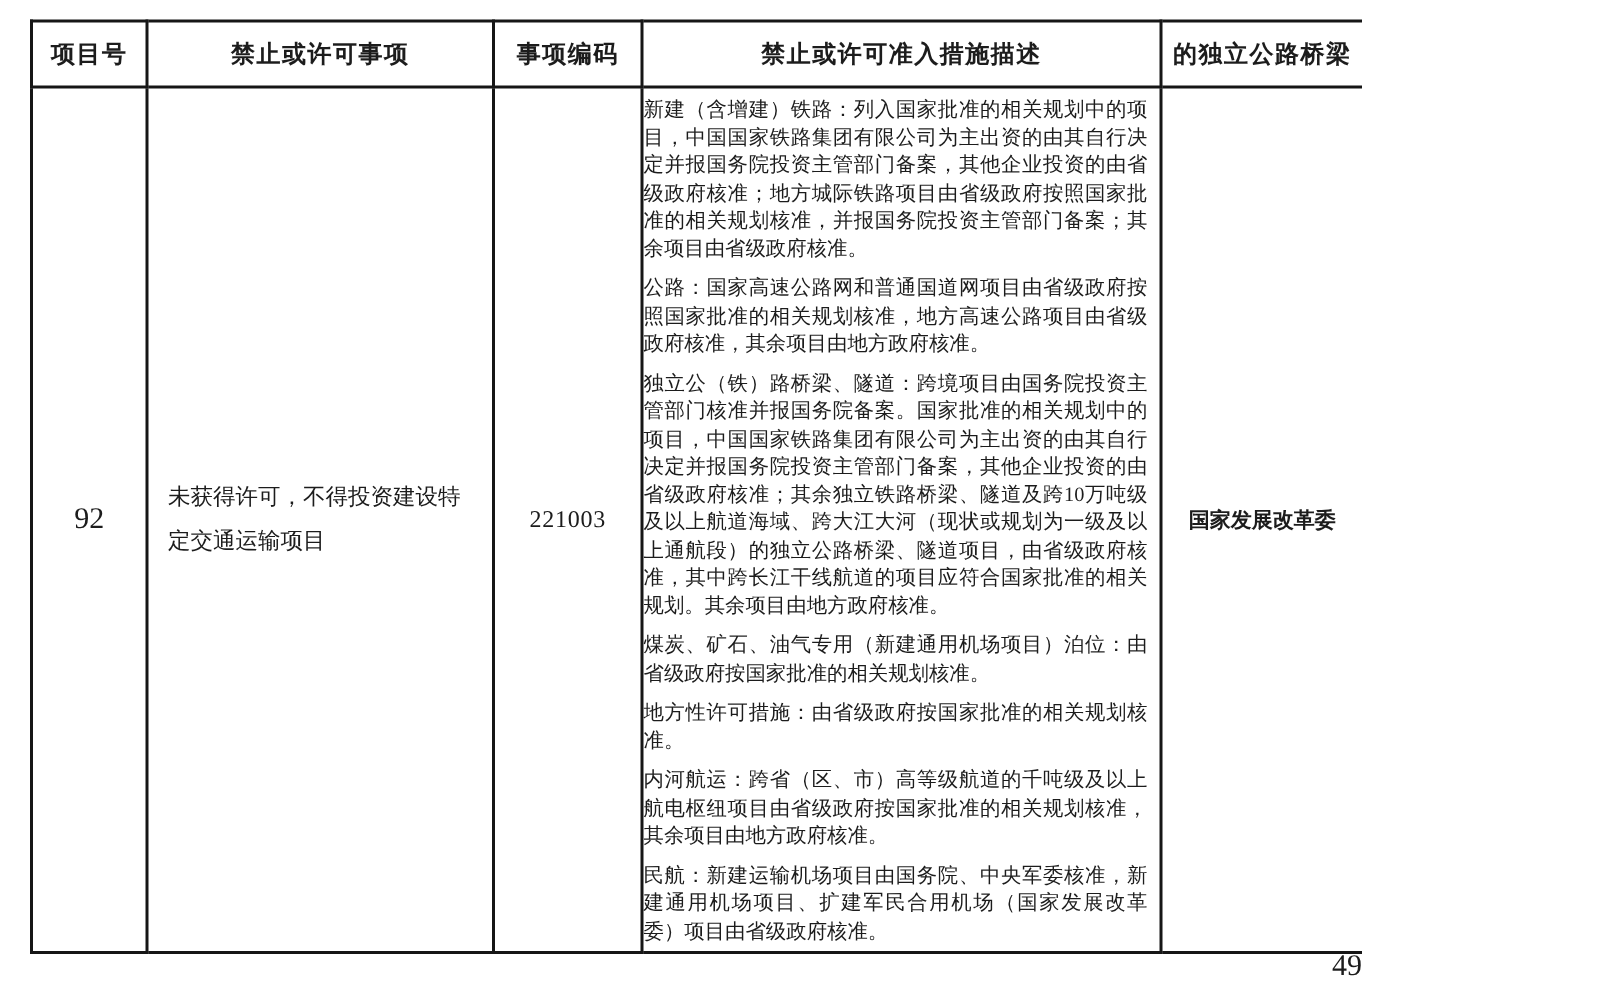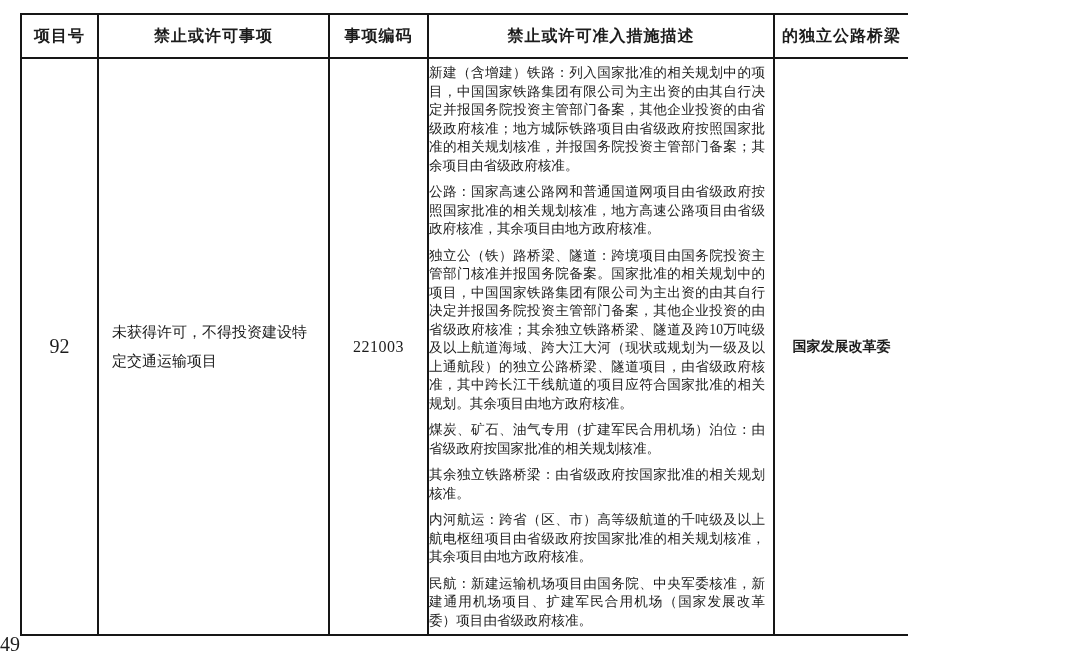--- a/index.html
+++ b/index.html
@@ -54,21 +54,21 @@
     text-align: justify;
   }
   .cell-measures p { margin: 0 0 8px 0; }
   .cell-measures p:last-child { margin-bottom: 2px; }
   .cell-dept { font-size: 14px; padding: 0 6px; font-weight: bold; }
   .cell-local { font-size: 14px; }
   .page-number {
     position: absolute;
     left: 0; right: 0;
     top: 633px;
-    text-align: left;
+    text-align: right;
     font-size: 20px;
     color: #1c1c1c;
   }
 </style>
 </head>
 <body>
 
 <div class="sheet">
 
   <table class="doc-table">
@@ -92,22 +92,22 @@
     </thead>
     <tbody>
       <tr>
         <td class="c-center cell-item-no">92</td>
         <td class="cell-matter">未获得许可，不得投资建设特定交通运输项目</td>
         <td class="c-center cell-code">221003</td>
         <td class="cell-measures">
           <p>新建（含增建）铁路：列入国家批准的相关规划中的项目，中国国家铁路集团有限公司为主出资的由其自行决定并报国务院投资主管部门备案，其他企业投资的由省级政府核准；地方城际铁路项目由省级政府按照国家批准的相关规划核准，并报国务院投资主管部门备案；其余项目由省级政府核准。</p>
           <p>公路：国家高速公路网和普通国道网项目由省级政府按照国家批准的相关规划核准，地方高速公路项目由省级政府核准，其余项目由地方政府核准。</p>
           <p>独立公（铁）路桥梁、隧道：跨境项目由国务院投资主管部门核准并报国务院备案。国家批准的相关规划中的项目，中国国家铁路集团有限公司为主出资的由其自行决定并报国务院投资主管部门备案，其他企业投资的由省级政府核准；其余独立铁路桥梁、隧道及跨10万吨级及以上航道海域、跨大江大河（现状或规划为一级及以上通航段）的独立公路桥梁、隧道项目，由省级政府核准，其中跨长江干线航道的项目应符合国家批准的相关规划。其余项目由地方政府核准。</p>
-          <p>煤炭、矿石、油气专用（扩建军民合用机场）泊位：由省级政府按国家批准的相关规划核准。</p>
-          <p>其余独立铁路桥梁：由省级政府按国家批准的相关规划核准。</p>
+          <p>煤炭、矿石、油气专用（新建通用机场项目）泊位：由省级政府按国家批准的相关规划核准。</p>
+          <p>地方性许可措施：由省级政府按国家批准的相关规划核准。</p>
           <p>内河航运：跨省（区、市）高等级航道的千吨级及以上航电枢纽项目由省级政府按国家批准的相关规划核准，其余项目由地方政府核准。</p>
           <p>民航：新建运输机场项目由国务院、中央军委核准，新建通用机场项目、扩建军民合用机场（国家发展改革委）项目由省级政府核准。</p>
         </td>
         <td class="c-center cell-dept">国家发展改革委</td>
         <td class="c-center cell-local"></td>
       </tr>
     </tbody>
   </table>
 
   <div class="page-number">49</div>

